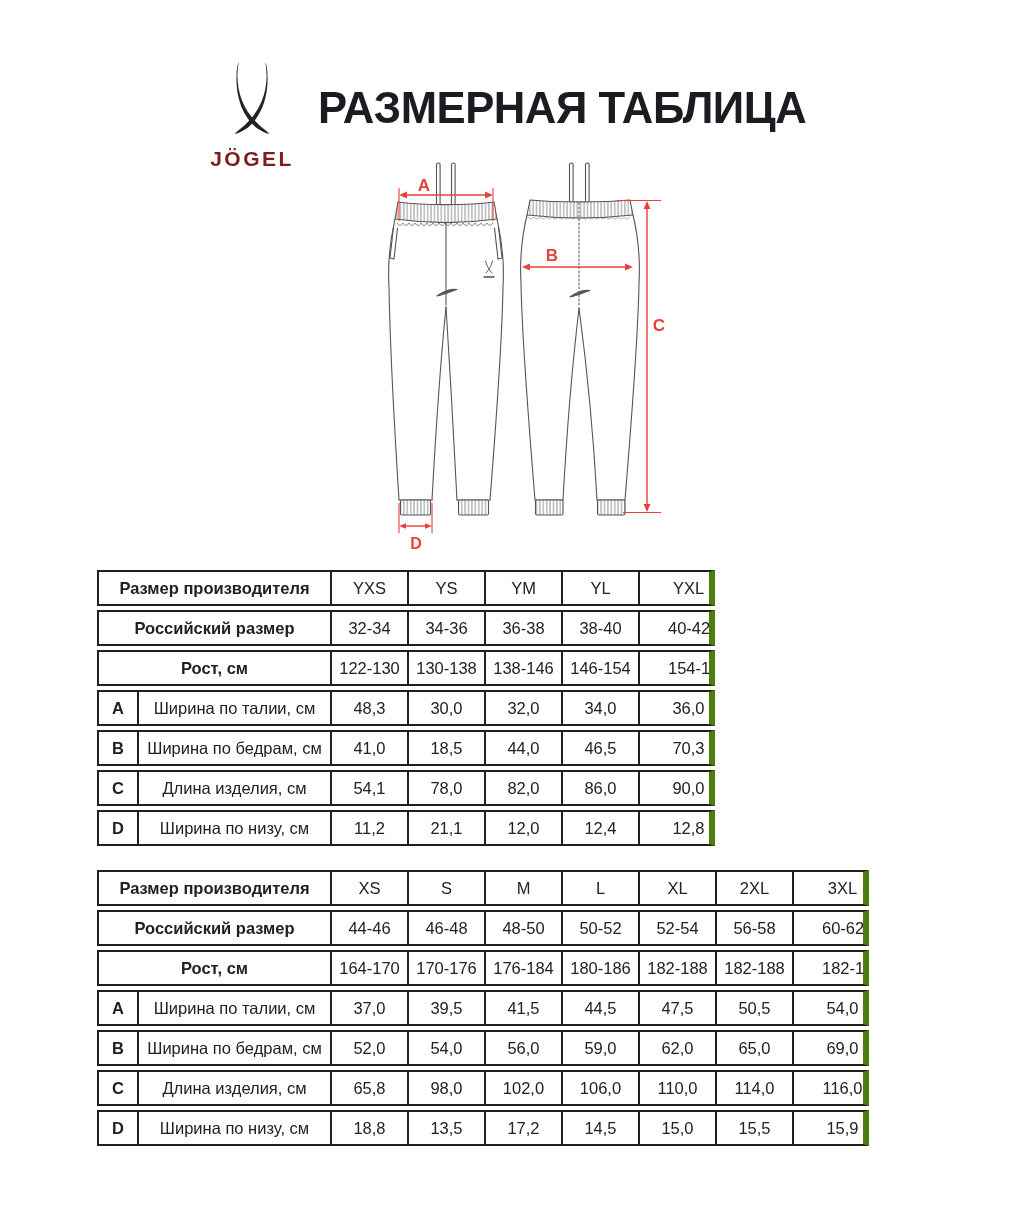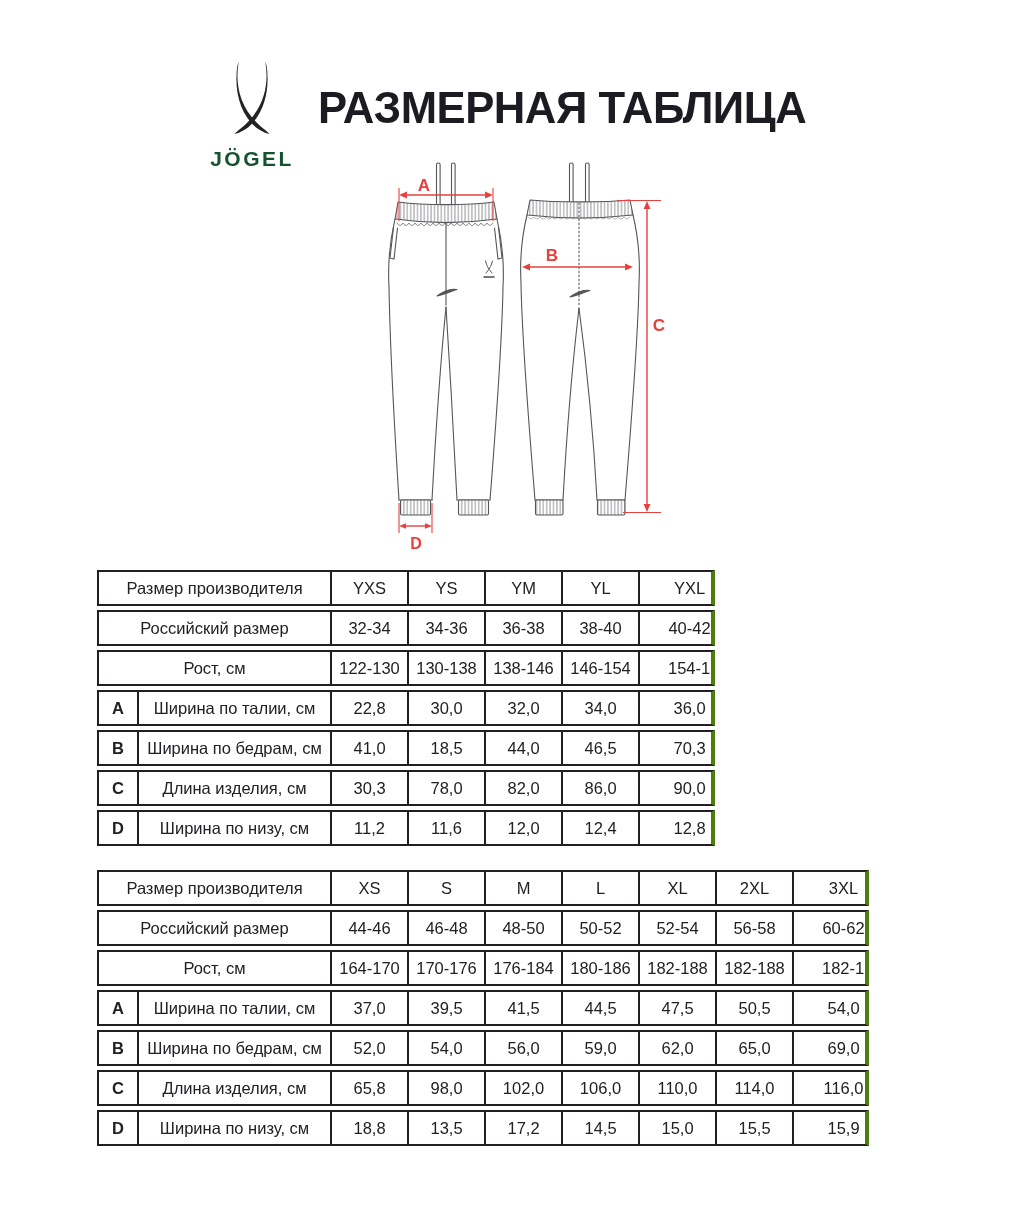--- a/index.html
+++ b/index.html
@@ -3,40 +3,40 @@
 <meta charset="utf-8">
 <style>
   html,body{margin:0;padding:0;}
   body{
     width:1024px;height:1231px;position:relative;background:#ffffff;
     font-family:"Liberation Sans", sans-serif;color:#211f26;overflow:hidden;
   }
   
   .logo-wrap{position:absolute;left:196px;top:60px;width:112px;text-align:center;}
   .logo-mark{display:block;margin:0 auto;}
-  .brand-text{margin-top:1px;font-size:21px;font-weight:700;letter-spacing:2.5px;color:#14532d;}
+  .brand-text{margin-top:1px;font-size:21px;font-weight:700;letter-spacing:2.5px;color:#7f1d1d;}
   .page-title{
     position:absolute;left:318px;top:82px;font-size:45px;font-weight:700;color:#1d1b22;
     letter-spacing:-0.5px;transform:scaleX(.97);transform-origin:left;white-space:nowrap;
   }
   
   .diagram{position:absolute;left:375px;top:155px;width:300px;height:400px;}
   
   table.size-table{
     position:absolute;border-collapse:separate;border-spacing:0 4px;table-layout:fixed;
   }
   .t1{left:97px;top:566px;width:618px;}
   .t2{left:97px;top:866px;width:772px;}
   table.size-table td{
     border-top:2px solid #231f20;border-bottom:2px solid #231f20;border-left:2px solid #231f20;
     height:32px;padding:0;text-align:center;vertical-align:middle;background:#fff;
     font-size:16.5px;color:#212026;overflow:hidden;white-space:nowrap;
   }
-  table.size-table td:last-child{border-right:4px solid #4d7c0f;padding-left:28px;}
-  td.ml{font-weight:400;font-size:16.5px;}
+  table.size-table td:last-child{border-right:6px solid #4d7c0f;padding-left:28px;}
+  td.ml{font-weight:700;font-size:16.5px;}
   td.lt{font-weight:700;font-size:17px;}
   td.nm{font-weight:400;text-align:left;padding-left:13px;font-size:16px;}
   td.vl{font-weight:400;}
 </style>
 </head>
 <body>
 
 <div class="logo-wrap">
   <svg class="logo-mark" width="70" height="86" viewBox="0 0 100 122">
     <path fill="#232227" d="M31,2 C25,36 33,72 68,99 L75,105 C72,105 66,103 60,99 C36,83 26,50 28,20 C28,13 29,7 31,2 Z"></path>
@@ -172,49 +172,49 @@
     <td colspan="2" class="ml">Рост, см</td>
     <td class="vl">122-130</td>
     <td class="vl">130-138</td>
     <td class="vl">138-146</td>
     <td class="vl">146-154</td>
     <td class="vl">154-162</td>
   </tr>
   <tr>
     <td class="lt">A</td>
     <td class="nm">Ширина по талии, см</td>
-    <td class="vl">22,8</td>
+    <td class="vl">48,3</td>
     <td class="vl">30,0</td>
     <td class="vl">32,0</td>
     <td class="vl">34,0</td>
     <td class="vl">36,0</td>
   </tr>
   <tr>
     <td class="lt">B</td>
     <td class="nm">Ширина по бедрам, см</td>
     <td class="vl">41,0</td>
     <td class="vl">18,5</td>
     <td class="vl">44,0</td>
     <td class="vl">46,5</td>
     <td class="vl">70,3</td>
   </tr>
   <tr>
     <td class="lt">C</td>
     <td class="nm">Длина изделия, см</td>
-    <td class="vl">30,3</td>
+    <td class="vl">54,1</td>
     <td class="vl">78,0</td>
     <td class="vl">82,0</td>
     <td class="vl">86,0</td>
     <td class="vl">90,0</td>
   </tr>
   <tr>
     <td class="lt">D</td>
     <td class="nm">Ширина по низу, см</td>
     <td class="vl">11,2</td>
-    <td class="vl">11,6</td>
+    <td class="vl">21,1</td>
     <td class="vl">12,0</td>
     <td class="vl">12,4</td>
     <td class="vl">12,8</td>
   </tr>
   </tbody>
 </table>
 
 <table class="size-table t2">
   <colgroup>
       <col style="width:40px">

